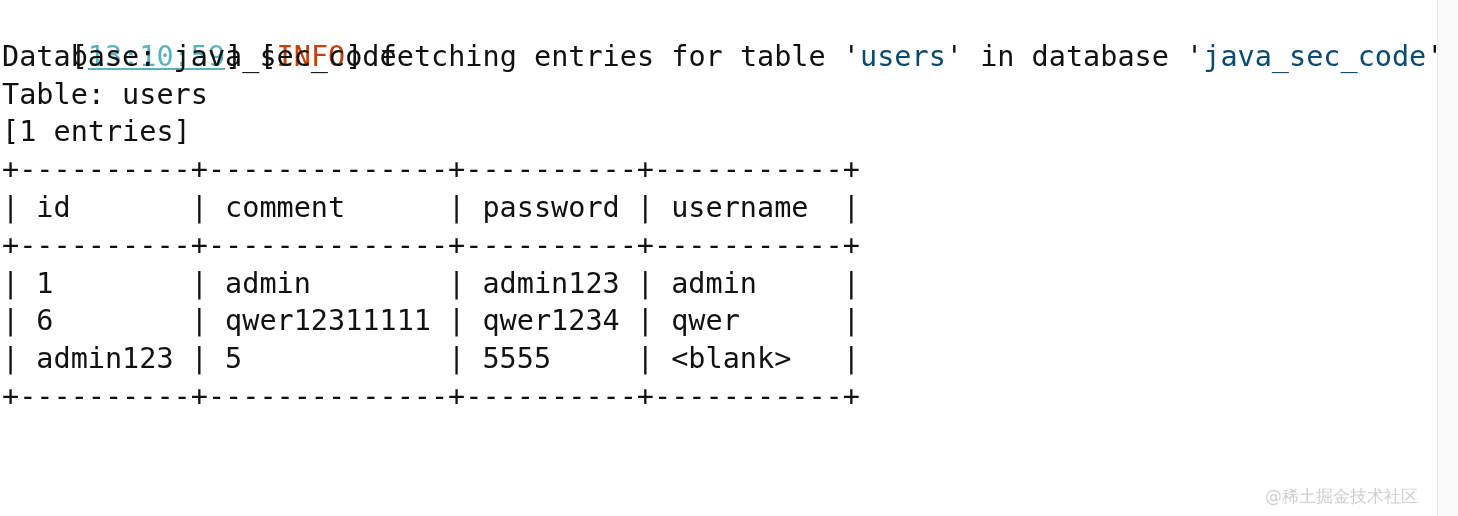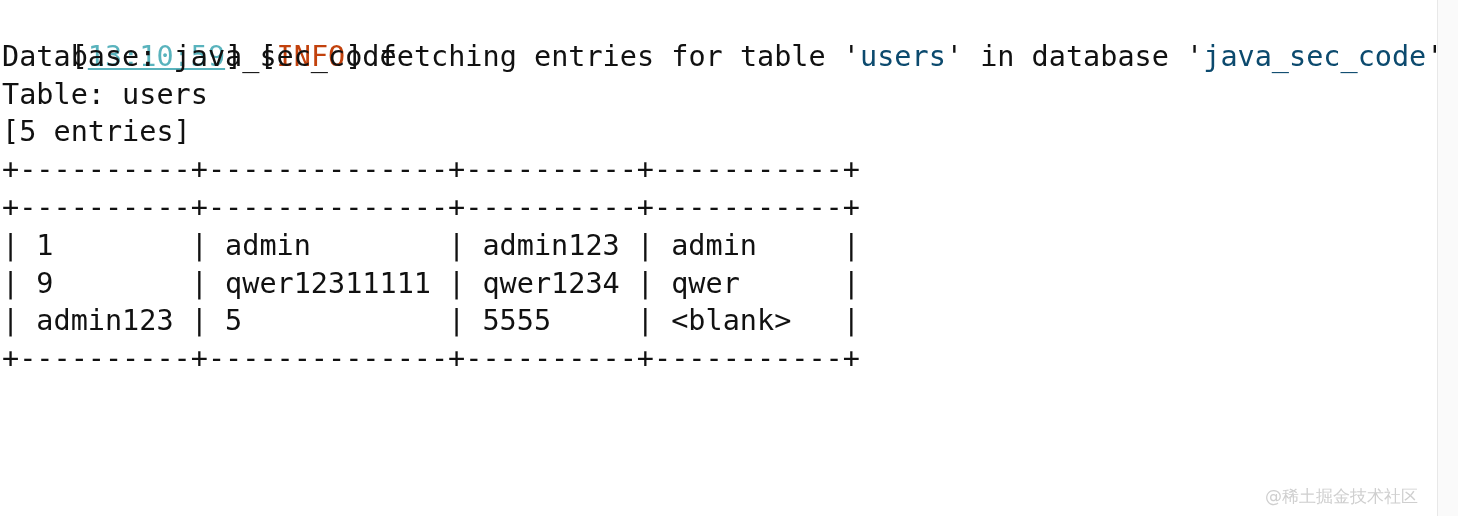--- a/index.html
+++ b/index.html
@@ -92,27 +92,28 @@
 <body>
 
 <div id="terminal">
 
   <div class="line">
     <span class="seg tok-plain">[</span><span class="seg tok-time">13:10:59</span><span class="seg tok-plain">] </span><span class="seg tok-plain">[</span><span class="seg tok-level">INFO</span><span class="seg tok-plain">] </span><span class="seg tok-plain">fetching entries for table </span><span class="seg tok-plain">'</span><span class="seg tok-quoted">users</span><span class="seg tok-plain">'</span><span class="seg tok-plain"> in database </span><span class="seg tok-plain">'</span><span class="seg tok-quoted">java_sec_code</span><span class="seg tok-plain">'</span>
   </div>
 
   <div class="line">Database: java_sec_code</div>
   <div class="line">Table: users</div>
-  <div class="line">[5 entries]</div>
+  <div class="line">[1 entries]</div>
 
   <div id="ascii-table">
       <div class="tbl-line">+----------+--------------+----------+-----------+</div>
+      <div class="tbl-line">| id       | comment      | password | username  |</div>
       <div class="tbl-line">+----------+--------------+----------+-----------+</div>
       <div class="tbl-line">| 1        | admin        | admin123 | admin     |</div>
-      <div class="tbl-line">| 9        | qwer12311111 | qwer1234 | qwer      |</div>
+      <div class="tbl-line">| 6        | qwer12311111 | qwer1234 | qwer      |</div>
       <div class="tbl-line">| admin123 | 5            | 5555     | &lt;blank&gt;   |</div>
       <div class="tbl-line">+----------+--------------+----------+-----------+</div>
     </div>
 
 </div>
 
 <div id="scroll-gutter">
   <div id="scroll-thumb"></div>
 </div>
 

